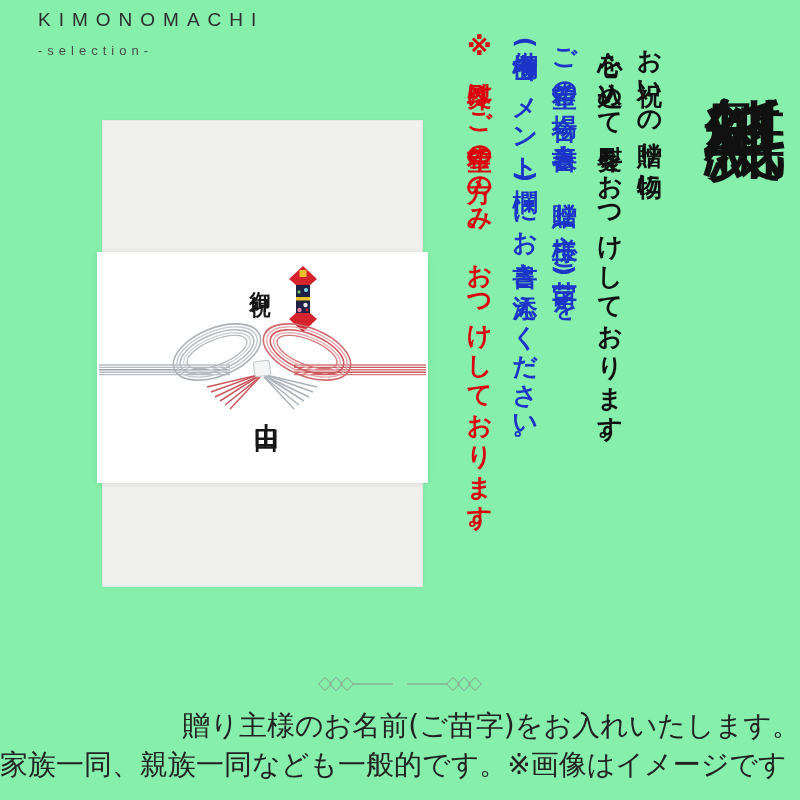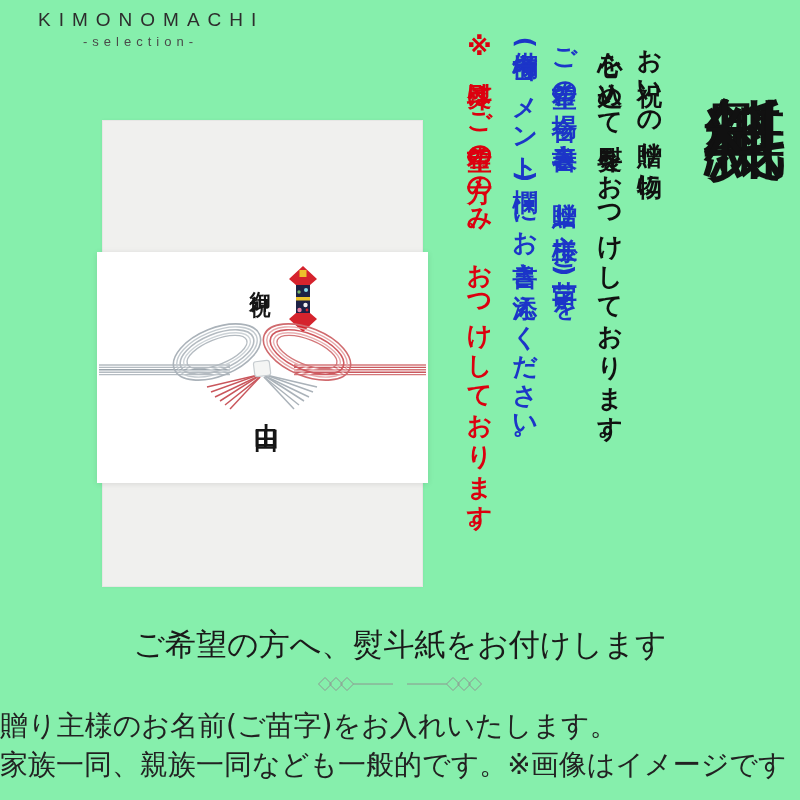--- a/index.html
+++ b/index.html
@@ -2,21 +2,21 @@
 <html><head>
 <meta charset="utf-8">
 <style>
   html,body{margin:0;padding:0;background:#fff;}
   body{width:800px;height:800px;font-family:"DejaVu Sans",sans-serif;}
   .stage{position:relative;width:800px;height:800px;background:#86efac;overflow:hidden;}
 
   
   .logo{position:absolute;left:38px;top:9px;}
   .logo-brand{font-family:"Liberation Sans",sans-serif;font-size:19px;letter-spacing:8px;color:#2d2d2d;white-space:nowrap;}
-  .logo-sub{font-family:"Liberation Sans",sans-serif;font-size:13px;letter-spacing:5px;color:#4a4a4a;margin-top:3px;width:160px;text-align:right;white-space:nowrap;}
+  .logo-sub{font-family:"Liberation Sans",sans-serif;font-size:13px;letter-spacing:5px;color:#4a4a4a;margin-top:12px;width:160px;text-align:left;white-space:nowrap;}
 
   
   .v{writing-mode:vertical-rl;text-orientation:mixed;}
   .big-title{position:absolute;top:30px;right:12px;font-family:"DejaVu Serif",serif;font-size:84px;line-height:1.0;letter-spacing:0;color:#111;font-weight:500;white-space:nowrap;}
   .note-cols{position:absolute;top:32px;right:138px;height:600px;display:flex;flex-direction:row-reverse;align-items:flex-start;gap:13px;}
   .col{writing-mode:vertical-rl;text-orientation:mixed;font-size:25px;font-weight:700;line-height:1.06;letter-spacing:1.5px;white-space:nowrap;}
   .c-black{color:#111111;}
   .c-blue{color:#1c35c8;}
   .c-red{color:#dc000f;}
   .grp{margin-right:6px;}
@@ -25,21 +25,21 @@
   .gift-box{position:absolute;left:102px;top:120px;width:321px;height:467px;background:#f0f0ee;box-shadow:inset 0 0 0 1px rgba(0,0,0,0.035),0 0 3px rgba(0,0,0,0.05);}
   .noshi-paper{position:absolute;left:-5px;top:132px;width:331px;height:231px;background:#ffffff;box-shadow:0 1px 6px rgba(0,0,0,0.10);}
   .omotegaki{position:absolute;left:149px;top:22px;font-family:"DejaVu Serif",serif;font-size:21px;letter-spacing:6px;color:#161616;font-weight:600;}
   .sender-name{position:absolute;left:153px;top:150px;font-family:"DejaVu Serif",serif;font-size:25px;letter-spacing:8px;color:#161616;font-weight:600;}
   .ornament{position:absolute;left:191px;top:14px;}
   .bow{position:absolute;left:0px;top:70px;}
 
   
   .heading{position:absolute;top:624px;left:0;width:800px;text-align:center;font-family:"DejaVu Serif",serif;font-size:31px;color:#1a1a1a;white-space:nowrap;}
   .divider{position:absolute;top:676px;left:315px;}
-  .note1{position:absolute;top:707px;left:0;width:800px;text-align:left;font-size:28px;color:#222;white-space:nowrap;}
+  .note1{position:absolute;top:707px;left:0;width:800px;text-align:right;font-size:28px;color:#222;white-space:nowrap;}
   .note2{position:absolute;top:746px;left:0;width:723px;text-align:center;font-size:28px;color:#222;white-space:nowrap;}
 </style>
 </head>
 <body>
 
 <div class="stage">
 
   <div class="logo">
     <div class="logo-brand">KIMONOMACHI</div>
     <div class="logo-sub">-selection-</div>
@@ -124,21 +124,20 @@
           <line x1="167" y1="55" x2="197" y2="87"></line>
         </g>
 
         <rect x="157" y="39" width="16" height="15" rx="2.5" fill="#f4f5f4" stroke="#c6ccd0" stroke-width="1.2" transform="rotate(-7 165 46)"></rect>
       </svg>
 
       <div class="sender-name v">山田</div>
     </div>
   </div>
 
-  <div class="heading">ご希望の方へ、熨斗紙をお付けします</div>
 
   <svg class="divider" width="170" height="16" viewBox="0 0 170 16">
     <g fill="none" stroke="#8d8d8d" stroke-width="0.9">
       <polygon points="10,1.5 16.5,8 10,14.5 3.5,8"></polygon>
       <polygon points="21,1.5 27.5,8 21,14.5 14.5,8"></polygon>
       <polygon points="32,1.5 38.5,8 32,14.5 25.5,8"></polygon>
       <line x1="38.5" y1="8" x2="78" y2="8"></line>
       <line x1="92" y1="8" x2="131.5" y2="8"></line>
       <polygon points="138,1.5 144.5,8 138,14.5 131.5,8"></polygon>
       <polygon points="149,1.5 155.5,8 149,14.5 142.5,8"></polygon>

